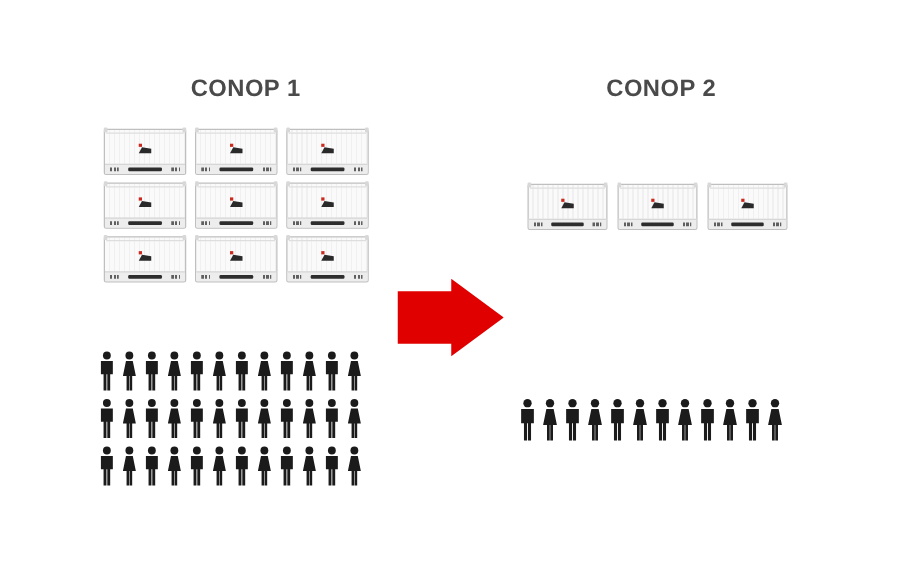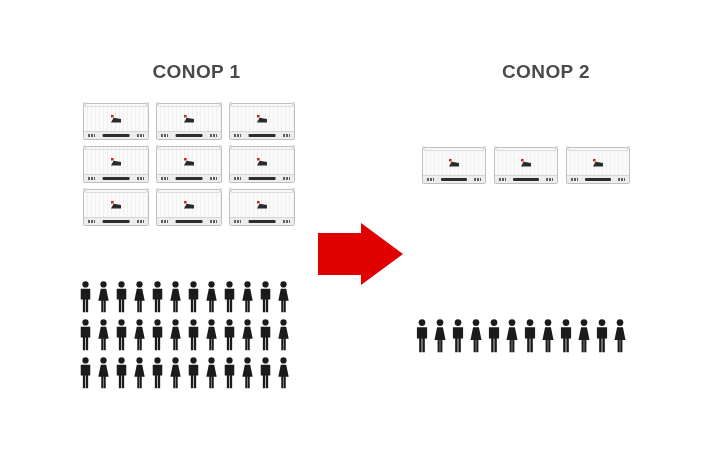--- a/index.html
+++ b/index.html
@@ -5,21 +5,21 @@
   html,body{margin:0;padding:0;background:#ffffff;}
   .canvas{
     position:relative;width:720px;height:452px;background:#ffffff;overflow:hidden;
     font-family:"Liberation Sans", sans-serif;
   }
   .conop-title{
     position:absolute;top:60px;height:24px;line-height:24px;
     font-size:19px;font-weight:700;color:#4a4a4a;text-align:center;letter-spacing:.4px;
   }
   .title-left{left:90px;width:213px;}
-  .title-right{left:440px;width:212px;}
+  .title-right{left:423px;width:212px;}
 
   
   .container-grid{position:absolute;display:grid;}
   .grid-c1{left:83px;top:103px;grid-template-columns:repeat(3,66px);gap:6px 7px;}
   .grid-c2{left:422px;top:147px;grid-template-columns:repeat(3,64px);gap:6px 8px;}
   .container-icon{
     position:relative;height:35px;border:1px solid #bfbfbf;border-radius:2px;
     background:repeating-linear-gradient(90deg,#fafafa 0 3px,#f0f0f0 3px 4px);
     box-sizing:content-box;
   }

